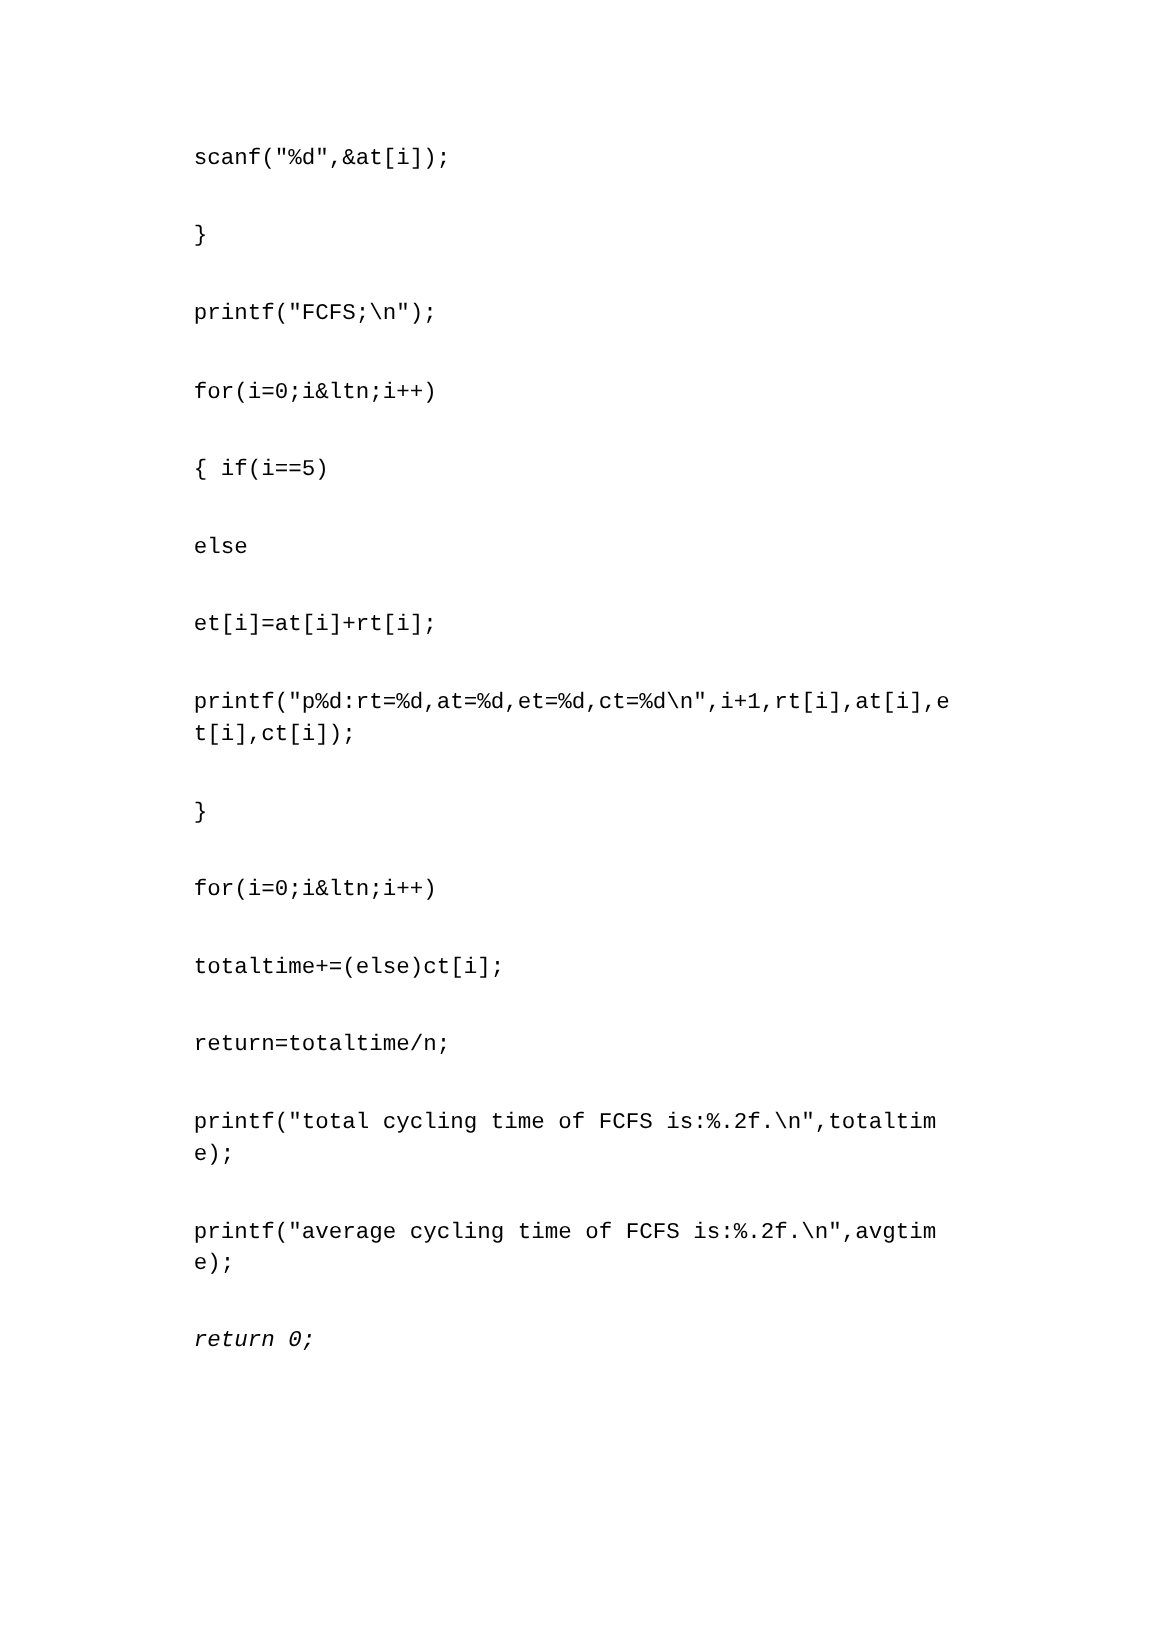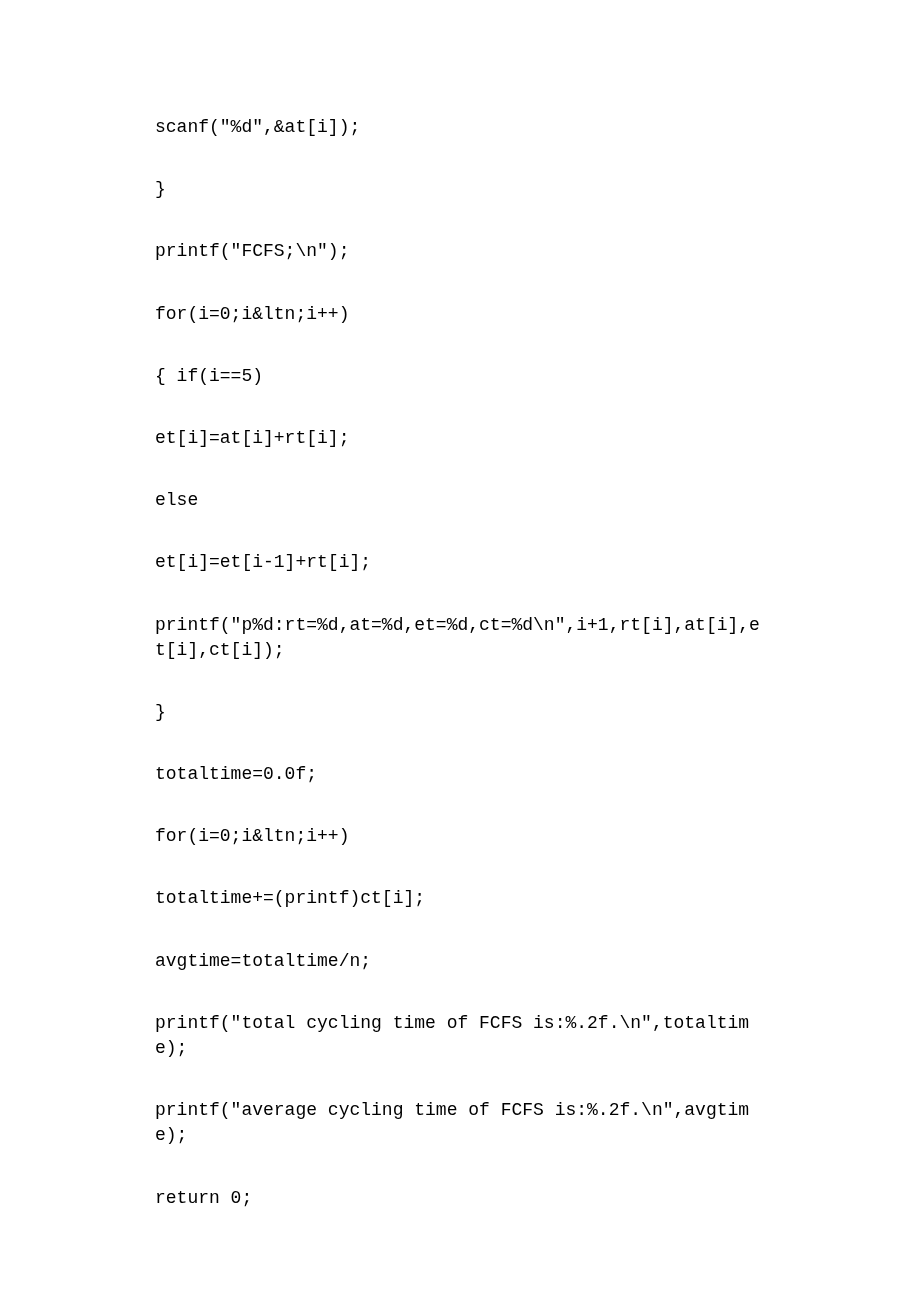--- a/index.html
+++ b/index.html
@@ -18,37 +18,36 @@
     color: #000000;
     line-height: 1.4;
   }
   .code-line {
     margin: 0 0 37px 0;
     white-space: pre-wrap;
     word-break: break-all;
   }
   .code-line:last-child {
     margin-bottom: 0;
+    font-style: italic;
   }
 </style>
 </head>
 <body>
 
 <div class="page">
   <div class="code-line">scanf("%d",&amp;at[i]);</div>
   <div class="code-line">}</div>
   <div class="code-line">printf("FCFS;\n");</div>
   <div class="code-line">for(i=0;i&amp;ltn;i++)</div>
   <div class="code-line">{ if(i==5)</div>
+  <div class="code-line">else</div>
   <div class="code-line">et[i]=at[i]+rt[i];</div>
-  <div class="code-line">else</div>
-  <div class="code-line">et[i]=et[i-1]+rt[i];</div>
   <div class="code-line">printf("p%d:rt=%d,at=%d,et=%d,ct=%d\n",i+1,rt[i],at[i],et[i],ct[i]);</div>
   <div class="code-line">}</div>
-  <div class="code-line">totaltime=0.0f;</div>
   <div class="code-line">for(i=0;i&amp;ltn;i++)</div>
-  <div class="code-line">totaltime+=(printf)ct[i];</div>
-  <div class="code-line">avgtime=totaltime/n;</div>
+  <div class="code-line">totaltime+=(else)ct[i];</div>
+  <div class="code-line">return=totaltime/n;</div>
   <div class="code-line">printf("total cycling time of FCFS is:%.2f.\n",totaltime);</div>
   <div class="code-line">printf("average cycling time of FCFS is:%.2f.\n",avgtime);</div>
   <div class="code-line">return 0;</div>
 
 </div>
 
 </body></html>

